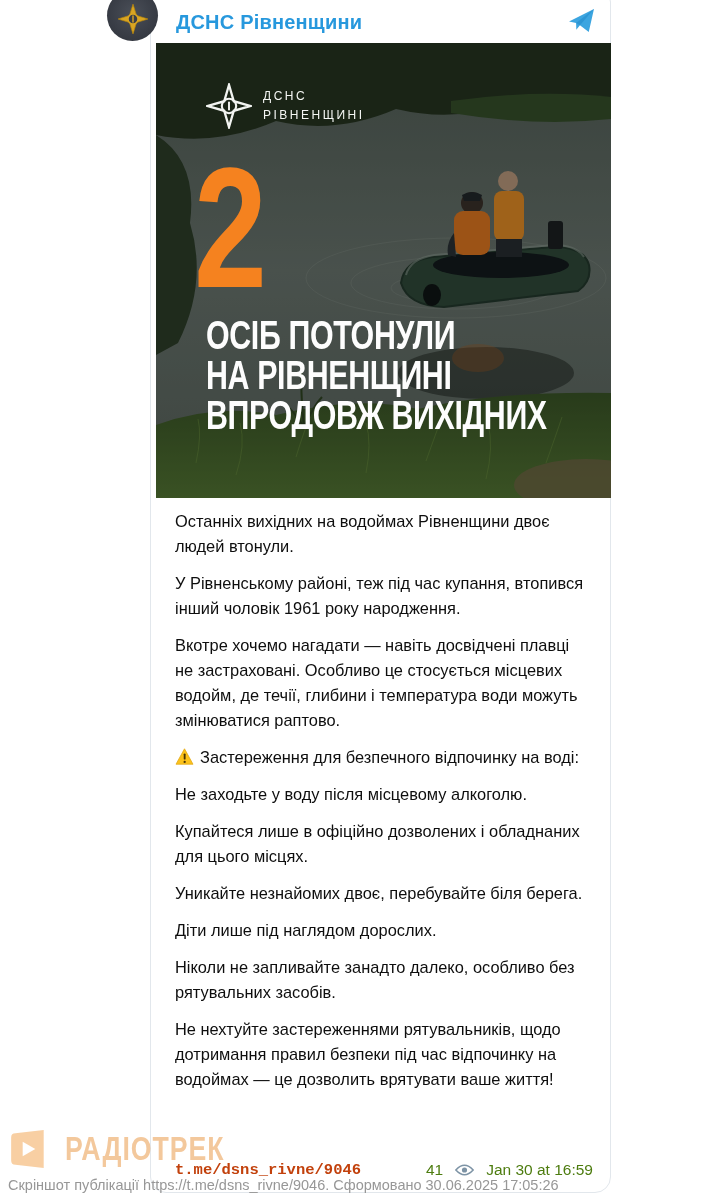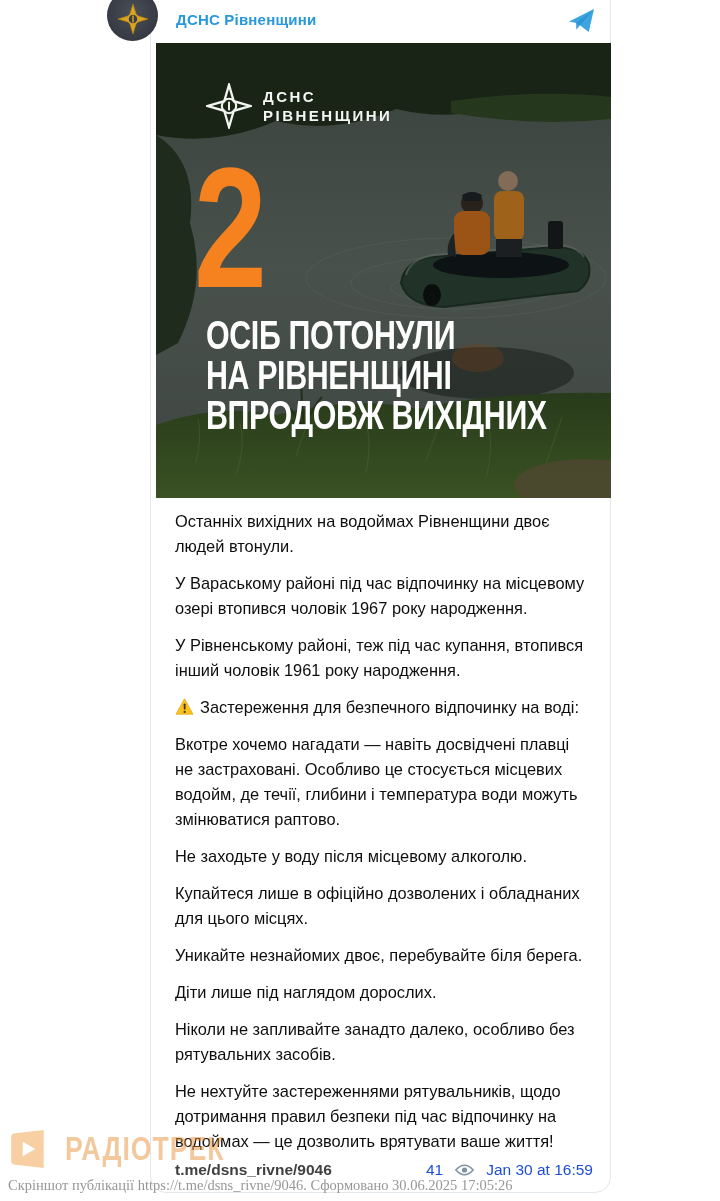--- a/index.html
+++ b/index.html
@@ -8,62 +8,62 @@
 
   
   .card { position:absolute; left:150px; top:-14px; width:461px; height:1207px;
           background:#fff; border:1px solid #e2e7ec; border-radius:16px; z-index:2; }
 
   .avatar { position:absolute; left:107px; top:-10px; width:51px; height:51px; border-radius:50%;
             background:radial-gradient(circle at 50% 45%, #4a4f58 0%, #3a3e47 55%, #2e323a 100%);
             z-index:3; overflow:hidden; display:flex; align-items:center; justify-content:center; }
   .avatar svg { width:34px; height:34px; margin-top:6px; }
 
-  .channel-title { position:absolute; left:25px; top:24px; font-size:15px; font-weight:bold;
+  .channel-title { position:absolute; left:25px; top:24px; font-size:20px; font-weight:bold;
                    color:#2798dd; letter-spacing:.2px; cursor:pointer; }
   .plane { position:absolute; right:15px; top:21px; width:27px; height:25px; cursor:pointer; }
 
   
   .post-image { position:absolute; left:5px; top:56px; width:455px; height:455px; overflow:hidden;
                 cursor:pointer; }
   .post-image > svg.scene { position:absolute; inset:0; }
 
   .poster-logo { position:absolute; left:50px; top:40px; display:flex; align-items:center; gap:11px;
                  color:#f4f6f3; z-index:4; }
   .poster-logo svg { width:46px; height:46px; }
-  .poster-logo .lt { font-size:15px; font-weight:bold; letter-spacing:2.5px; line-height:19px; }
+  .poster-logo .lt { font-size:12px; font-weight:normal; letter-spacing:2.5px; line-height:19px; }
 
   .big-count { position:absolute; left:38px; top:108px; color:#f5821f; font-size:168px; font-weight:800;
                line-height:150px; transform:scale(.78,1.02); transform-origin:left top; z-index:4;
                letter-spacing:-4px; }
   .headline { position:absolute; left:50px; top:272px; color:#fdfdfd; font-weight:800; font-size:40px;
               line-height:40px; transform:scale(.76,1.0); transform-origin:left top;
               letter-spacing:-.5px; z-index:4; white-space:nowrap; }
 
   
   .post-text { position:absolute; left:0; top:511px; width:100%; padding:11px 24px 0 24px;
                color:#0e0e0e; font-size:16.4px; line-height:25px; }
   .post-text p { margin-bottom:12px; }
   .warn-icon { display:inline-block; width:19px; height:17px; vertical-align:-2px; margin-right:6px; }
 
   
   .post-footer { position:absolute; left:24px; right:17px; top:1174px; display:flex;
                  align-items:center; font-size:15.5px; }
-  .post-link { color:#404040; font-weight:bold; text-decoration:none; cursor:pointer; }
-  .meta { margin-left:auto; display:flex; align-items:center; gap:12px; color:#1d4ed8; }
+  .post-link { color:#c2410c; font-weight:bold; text-decoration:none; cursor:pointer;font-family:Liberation Mono, monospace; }
+  .meta { margin-left:auto; display:flex; align-items:center; gap:12px; color:#4d7c0f; }
   .eye { width:19px; height:14px; }
 
   
   .brand { position:absolute; left:7px; top:1128px; display:flex; align-items:center; gap:14px;
            opacity:.5; z-index:10; pointer-events:none; }
   .brand svg { width:44px; height:42px; }
   .brand .brand-text { font-size:29px; font-weight:bold; letter-spacing:1px; color:#e8923c;
                        transform:scale(.92,1.15); transform-origin:left center; }
   .caption { position:absolute; left:8px; top:1177px; width:712px; z-index:10;
-             font-family:Liberation Serif, serif; font-size:14.5px; color:#979797;
+             font-family:Liberation Sans, sans-serif; font-size:14.5px; color:#979797;
              pointer-events:none; }
 </style>
 </head>
 <body>
 
 <div class="avatar">
   <svg viewBox="0 0 48 48">
     <path d="M24 3 L29 19 L45 24 L29 29 L24 45 L19 29 L3 24 L19 19 Z" fill="#d9a522" stroke="#b8860b" stroke-width="1"></path>
     <circle cx="24" cy="24" r="7" fill="#3a3e47" stroke="#d9a522" stroke-width="2"></circle>
     <rect x="23" y="19" width="2" height="10" fill="#d9a522"></rect>
@@ -142,43 +142,42 @@
     </svg>
 
     <div class="poster-logo">
       <svg viewBox="0 0 48 48">
         <path d="M24 2 L29 19 L46 24 L29 29 L24 46 L19 29 L2 24 L19 19 Z" fill="none" stroke="#f2f4f1" stroke-width="2.4"></path>
         <circle cx="24" cy="24" r="7.5" fill="none" stroke="#f2f4f1" stroke-width="2.2"></circle>
         <rect x="23" y="19.5" width="2" height="9" fill="#f2f4f1"></rect>
       </svg>
       <div class="lt">
         <div>ДСНС</div>
-        <div>РІВНЕНЩИНИ</div>
+        <div>РІВНЕНЩИНІ</div>
       </div>
     </div>
 
     <div class="big-count">2</div>
 
     <div class="headline">
       <div>ОСІБ ПОТОНУЛИ</div>
       <div>НА РІВНЕНЩИНІ</div>
       <div>ВПРОДОВЖ ВИХІДНИХ</div>
     </div>
   </div>
 
   <div class="post-text">
     <p>Останніх вихідних на водоймах Рівненщини двоє людей втонули.</p>
-    <p>У Вараському районі під час відпочинку на місцевому озері втопився чоловік 1967 року народження.</p>
     <p>У Рівненському районі, теж під час купання, втопився інший чоловік 1961 року народження.</p>
+    <p>Вкотре хочемо нагадати — навіть досвідчені плавці не застраховані. Особливо це стосується місцевих водойм, де течії, глибини і температура води можуть змінюватися раптово.</p>
     <p><svg class="warn-icon" viewBox="0 0 24 22">
           <path d="M12 1 L23 21 H1 Z" fill="#fcc21b" stroke="#e3a813" stroke-width="1"></path>
           <rect x="11" y="7" width="2.4" height="8" rx="1.2" fill="#4a3505"></rect>
           <circle cx="12.2" cy="18" r="1.5" fill="#4a3505"></circle>
         </svg><span>Застереження для безпечного відпочинку на воді:</span></p>
-    <p>Вкотре хочемо нагадати — навіть досвідчені плавці не застраховані. Особливо це стосується місцевих водойм, де течії, глибини і температура води можуть змінюватися раптово.</p>
     <p>Не заходьте у воду після місцевому алкоголю.</p>
     <p>Купайтеся лише в офіційно дозволених і обладнаних для цього місцях.</p>
     <p>Уникайте незнайомих двоє, перебувайте біля берега.</p>
     <p>Діти лише під наглядом дорослих.</p>
     <p>Ніколи не запливайте занадто далеко, особливо без рятувальних засобів.</p>
     <p>Не нехтуйте застереженнями рятувальників, щодо дотримання правил безпеки під час відпочинку на водоймах — це дозволить врятувати ваше життя!</p>
   </div>
 
   <div class="post-footer">
     <a class="post-link">t.me/dsns_rivne/9046</a>

